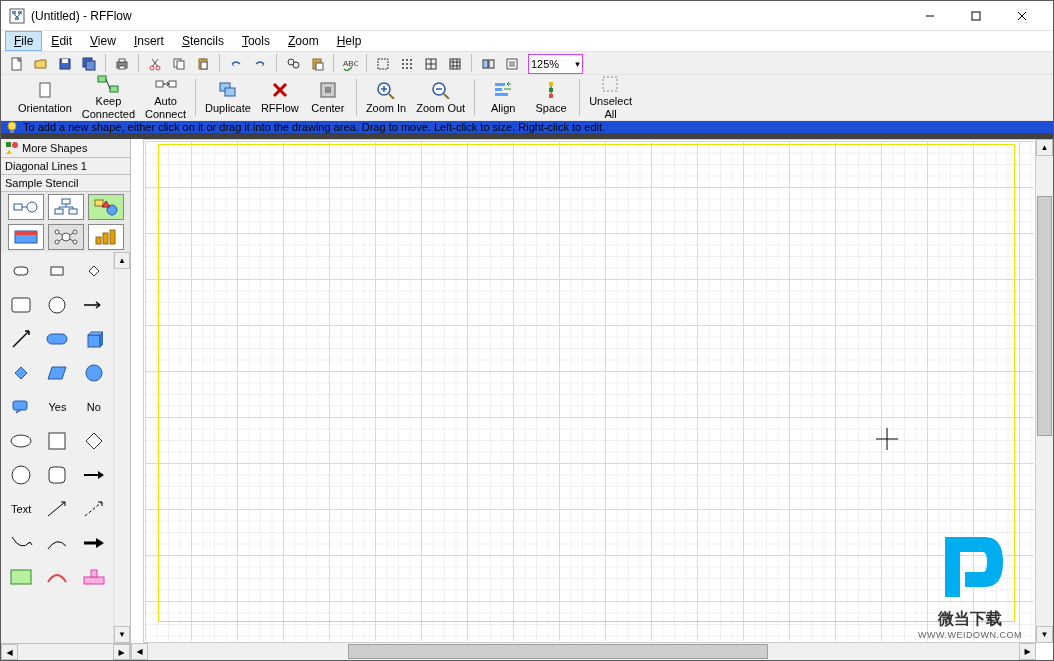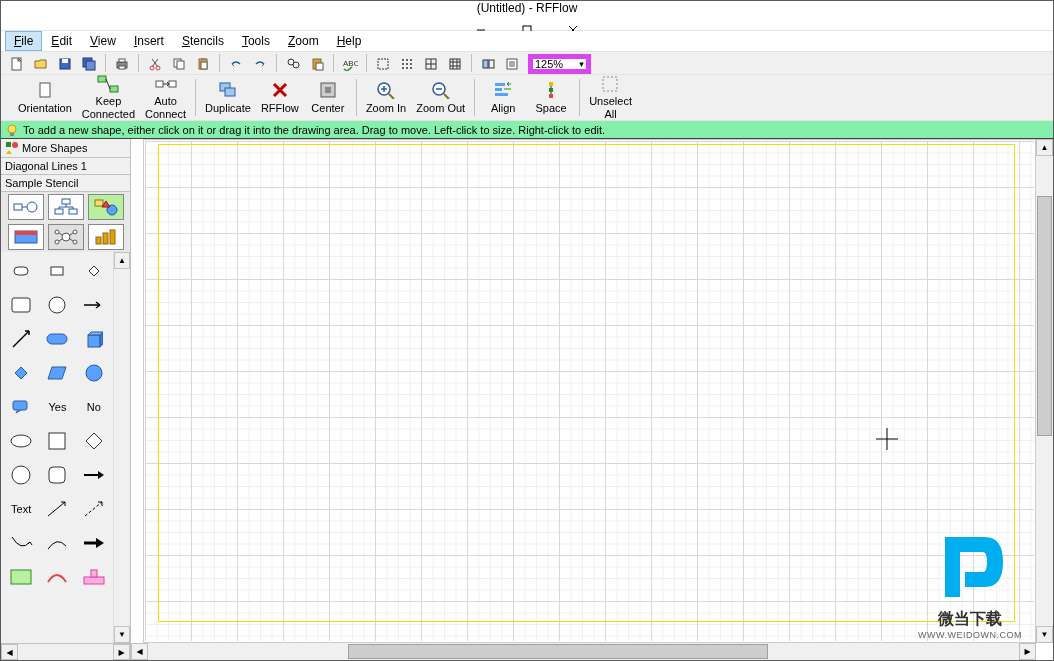--- a/index.html
+++ b/index.html
@@ -1,42 +1,42 @@
 <!DOCTYPE html>
 <html><head>
 <meta charset="utf-8">
 <style>
 * { margin: 0; padding: 0; box-sizing: border-box; font-family: "Microsoft YaHei", "Segoe UI", sans-serif; }
 body { background: #fff; width: 1054px; height: 661px; overflow: hidden; position: relative; }
 
 .window { width: 1054px; height: 661px; border: 1px solid #5a5a5a; display: flex; flex-direction: column; }
 
-.titlebar { height: 30px; background: #fff; display: flex; align-items: center; padding: 0 8px; border-bottom: 1px solid #e5e5e5; flex-direction: column; }
+.titlebar { height: 30px; background: #fff; display: flex; align-items: center; padding: 0 8px; border-bottom: 1px solid #e5e5e5; }
 .titlebar .app-icon { width: 16px; height: 16px; margin-right: 6px; }
 .titlebar .title { flex: 1; font-size: 12px; color: #000; }
 .titlebar .win-controls { display: flex; gap: 0; }
 .titlebar .win-btn { width: 46px; height: 30px; display: flex; align-items: center; justify-content: center; cursor: pointer; }
 
 .menubar { height: 20px; background: #fff; display: flex; padding: 0 4px; font-size: 12px; }
 .menubar .menu-item { padding: 2px 8px; cursor: pointer; border: 1px solid transparent; }
 .menubar .menu-item.active { background: #cde6f7; border: 1px solid #7eb4ea; }
 .menubar .menu-item .ul { text-decoration: underline; }
 
 .toolbar1 { height: 24px; background: #f0f0f0; display: flex; align-items: flex-start; padding: 2px 4px; border-top: 1px solid #e3e3e3; border-bottom: 1px solid #e3e3e3; }
 .tb-btn { width: 22px; height: 20px; display: flex; align-items: center; justify-content: center; cursor: pointer; margin: 0 1px; border: 1px solid transparent; }
 .tb-sep { width: 1px; height: 18px; background: #c0c0c0; margin: 0 4px; }
-.zoom-select { height: 20px; font-size: 11px; display: flex; align-items: center; border: 5px solid #d946ef; background: #fff; padding: 4px 2px; margin-left: 4px; }
+.zoom-select { height: 20px; font-size: 11px; display: flex; align-items: center; border: 1px solid #d946ef; background: #fff; padding: 4px 2px; margin-left: 4px; }
 .zoom-select .arrow { margin-left: 16px; font-size: 9px; }
 
 .toolbar2 { height: 46px; background: #f0f0f0; display: flex; align-items: stretch; padding: 2px 12px; border-bottom: 1px solid #e3e3e3; font-family: "Courier New", monospace; }
 .tb2-btn { display: flex; flex-direction: column; align-items: center; justify-content: center; padding: 2px 4px; cursor: pointer; border: 1px solid transparent; font-size: 11px; line-height: 1.1; min-width: 48px; }
 .tb2-btn .ico { height: 20px; display: flex; align-items: center; justify-content: center; margin-bottom: 2px; }
 .tb2-sep { width: 1px; background: #c0c0c0; margin: 2px 4px; }
 
-.hintbar { height: 18px; background: #86efac; display: flex; align-items: center; padding: 0 4px; font-size: 11px; font-family: "Courier New", monospace; border-bottom: 1px solid #404040; }
+.hintbar { height: 18px; background: #1d4ed8; display: flex; align-items: center; padding: 0 4px; font-size: 11px; font-family: "Courier New", monospace; border-bottom: 6px solid #404040; }
 .hintbar .bulb { width: 14px; height: 14px; margin-right: 4px; }
 
 .workspace { flex: 1; display: flex; min-height: 0; }
 
 .sidebar { width: 130px; background: #f0f0f0; display: flex; flex-direction: column; border-right: 1px solid #c0c0c0; font-family: "Courier New", monospace; font-size: 11px; }
 .sidebar-hdr { padding: 2px 4px; border-bottom: 1px solid #c0c0c0; display: flex; align-items: center; }
 .sidebar-hdr .ico { width: 14px; height: 14px; margin-right: 3px; }
 .sidebar-sect { padding: 2px 4px; border-bottom: 1px solid #c0c0c0; cursor: pointer; }
 .stencil-top { background: #e8e8e8; padding: 2px; display: flex; gap: 4px; justify-content: center; }
 .stencil-top .cell { width: 36px; height: 26px; display: flex; align-items: center; justify-content: center; border: 1px solid #888; background: #fff; cursor: pointer; }

